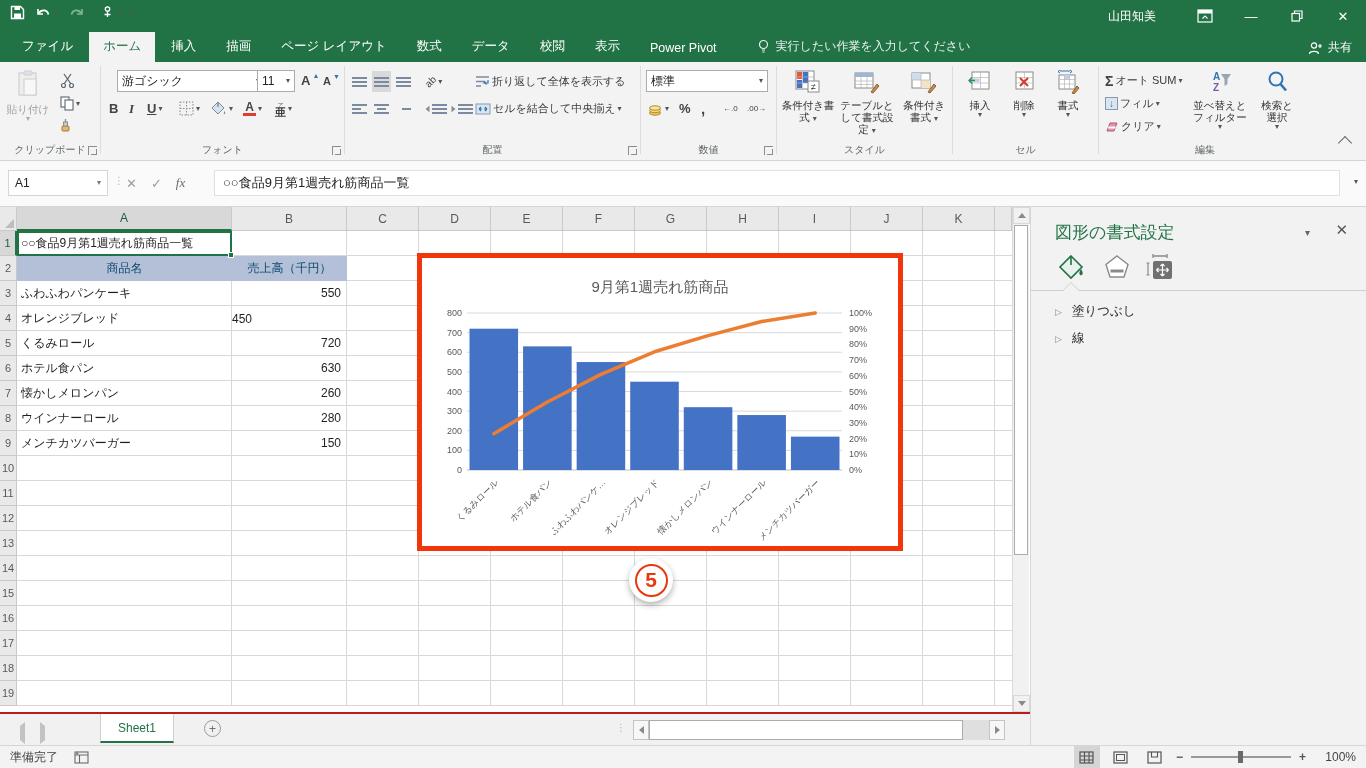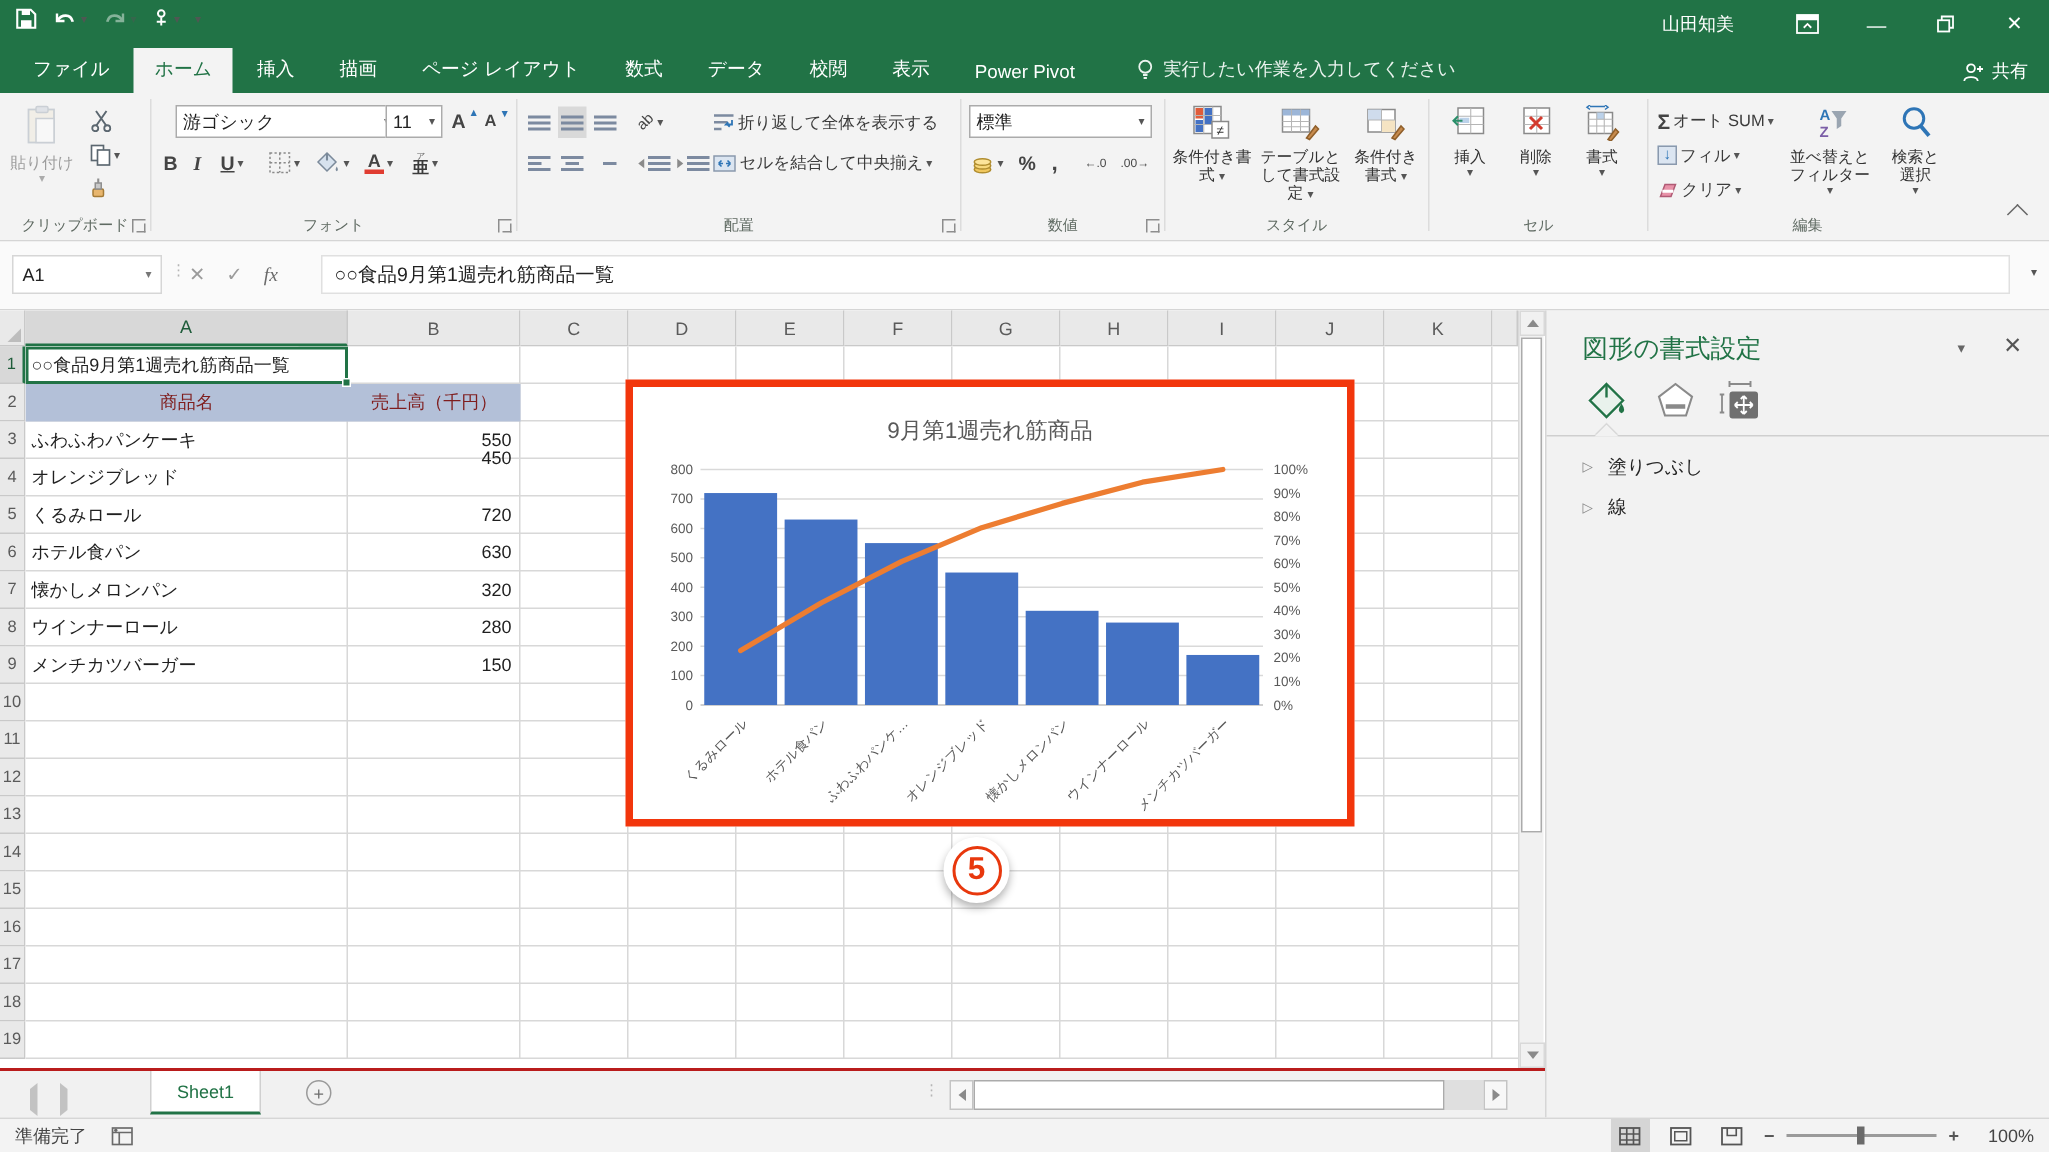--- a/index.html
+++ b/index.html
@@ -63,21 +63,21 @@
   .colheads{position:absolute;left:17px;top:0;height:24px}
   .colhead{position:absolute;top:0;height:24px;background:#e9e9e9;border-right:1px solid #c9c9c9;border-bottom:1px solid #c9c9c9;font-size:12px;color:#5a5a5a;display:flex;align-items:center;justify-content:center}
   .colhead.sel{background:#d8d8d8;border-bottom:2px solid #217346;color:#1e5c3a}
   .rowheads{position:absolute;left:0;top:24px;width:17px}
   .rowhead{position:absolute;left:0;width:17px;height:25px;background:#e9e9e9;border-right:1px solid #c9c9c9;border-bottom:1px solid #c9c9c9;font-size:11px;color:#5a5a5a;display:flex;align-items:center;justify-content:center}
   .rowhead.sel{background:#d8d8d8;border-right:2px solid #217346;color:#1e5c3a}
   .cells{position:absolute;left:17px;top:24px;width:995px;height:475px;background:#fff;overflow:hidden}
   .gl-v{position:absolute;top:0;height:475px;width:1px;background:#d8d8d8}
   .gl-h{position:absolute;left:0;width:995px;height:1px;background:#d8d8d8}
   .cell-text{position:absolute;height:25px;line-height:25px;font-size:12px;color:#1f1f1f;white-space:nowrap}
-  .hdr-fill{position:absolute;height:25px;line-height:25px;background:#b3c0d8;font-size:12px;color:#7f1d1d;text-align:center}
+  .hdr-fill{position:absolute;height:25px;line-height:25px;background:#b3c0d8;font-size:12px;color:#0c4a6e;text-align:center}
   .selbox{position:absolute;border:2px solid #217346;background:transparent}
   .handle{position:absolute;width:6px;height:6px;background:#217346;border:1px solid #fff}
 
   
   .chartbox{position:absolute;left:417px;top:46px;width:486px;height:298px;background:#fff;border:5px solid #f2360c;z-index:5}
   .badge{position:absolute;left:629px;top:351px;width:44px;height:44px;border-radius:50%;background:#fff;box-shadow:0 3px 6px rgba(0,0,0,.3);z-index:6;display:flex;align-items:center;justify-content:center}
   .badge .ring{width:33px;height:33px;border:2.5px solid #e8380d;border-radius:50%;display:flex;align-items:center;justify-content:center;font-size:21px;font-weight:bold;color:#e8380d}
 
   
   .vscroll{position:absolute;left:1012px;top:0;width:17px;height:505px;background:#f1f1f1;border-left:1px solid #d9d9d9}
@@ -619,27 +619,27 @@
         <div class="gl-h" style="top: 449px;"></div>
         <div class="gl-h" style="top: 474px;"></div>
         <div class="cell-text" style="left: 0px; top: 0px; background: rgb(255, 255, 255); padding-left: 4px; padding-right: 6px; z-index: 2;">○○食品9月第1週売れ筋商品一覧</div>
         <div class="selbox" style="left: 0px; top: 0px; width: 215px; height: 25px; z-index: 3;"></div>
         <div class="handle" style="left: 211px; top: 21px; z-index: 4;"></div>
         <div class="hdr-fill" style="left: 0px; top: 25px; width: 215px;">商品名</div>
         <div class="hdr-fill" style="left: 215px; top: 25px; width: 115px;">売上高（千円）</div>
         <div class="cell-text" style="left: 0px; top: 50px; width: 211px; padding-left: 4px;">ふわふわパンケーキ</div>
         <div class="cell-text" style="left: 215px; top: 50px; width: 109px; text-align: right;">550</div>
         <div class="cell-text" style="left: 0px; top: 75px; width: 211px; padding-left: 4px;">オレンジブレッド</div>
-        <div class="cell-text" style="left: 215px; top: 62px; width: 109px; text-align: right;">450</div>
+        <div class="cell-text" style="left: 215px; top: 76px; width: 109px; text-align: left;">450</div>
         <div class="cell-text" style="left: 0px; top: 100px; width: 211px; padding-left: 4px;">くるみロール</div>
         <div class="cell-text" style="left: 215px; top: 100px; width: 109px; text-align: right;">720</div>
         <div class="cell-text" style="left: 0px; top: 125px; width: 211px; padding-left: 4px;">ホテル食パン</div>
         <div class="cell-text" style="left: 215px; top: 125px; width: 109px; text-align: right;">630</div>
         <div class="cell-text" style="left: 0px; top: 150px; width: 211px; padding-left: 4px;">懐かしメロンパン</div>
-        <div class="cell-text" style="left: 215px; top: 150px; width: 109px; text-align: right;">320</div>
+        <div class="cell-text" style="left: 215px; top: 150px; width: 109px; text-align: right;">260</div>
         <div class="cell-text" style="left: 0px; top: 175px; width: 211px; padding-left: 4px;">ウインナーロール</div>
         <div class="cell-text" style="left: 215px; top: 175px; width: 109px; text-align: right;">280</div>
         <div class="cell-text" style="left: 0px; top: 200px; width: 211px; padding-left: 4px;">メンチカツバーガー</div>
         <div class="cell-text" style="left: 215px; top: 200px; width: 109px; text-align: right;">150</div>
       </div>
 
     <div class="chartbox">
       <svg id="chart-svg" width="476" height="288" viewBox="0 0 476 288">
           <text x="238" y="34" text-anchor="middle" font-size="15" fill="#595959">9月第1週売れ筋商品</text>
           <text x="40" y="215" text-anchor="end" font-size="9" fill="#595959">0</text>

